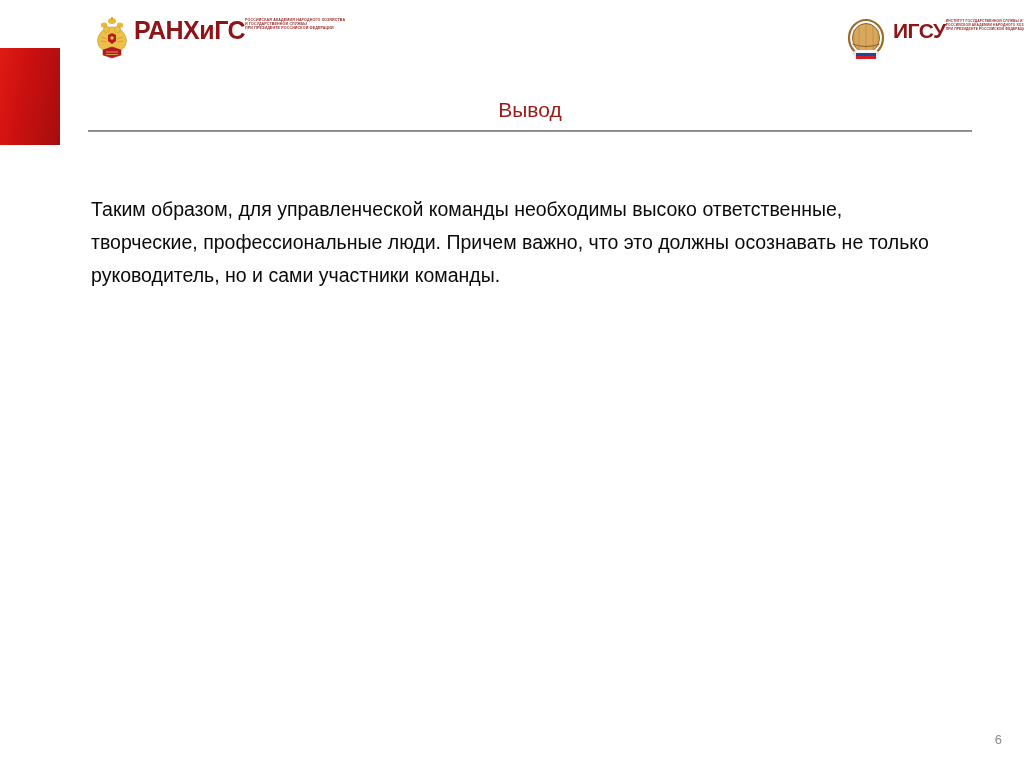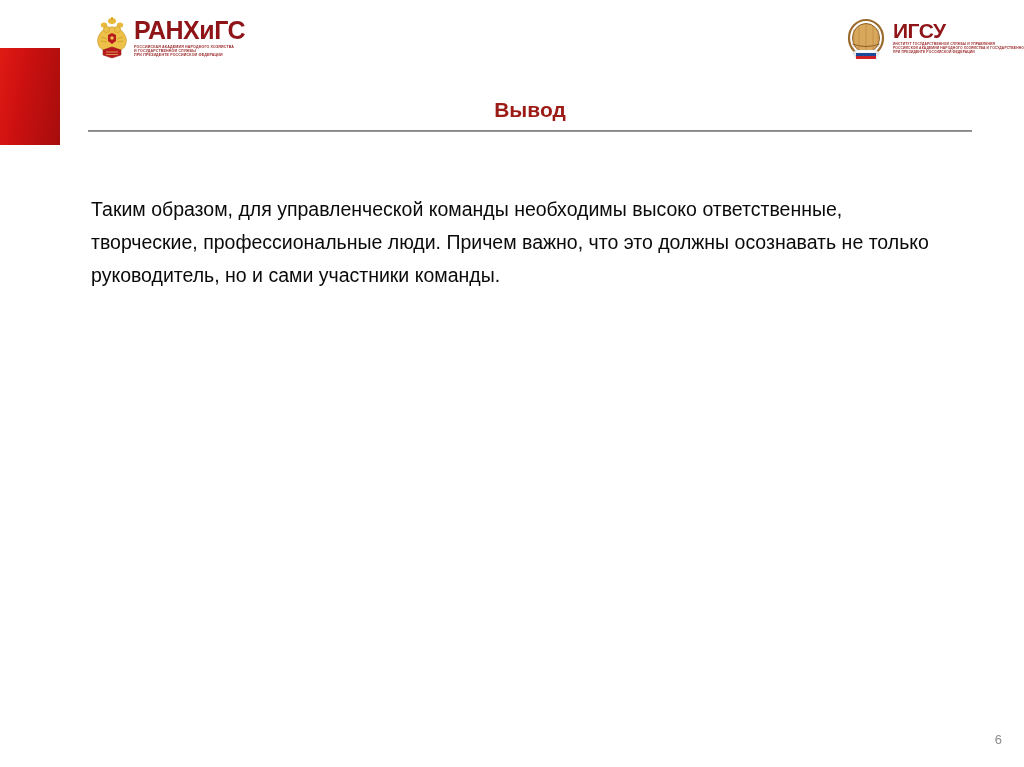--- a/index.html
+++ b/index.html
@@ -34,21 +34,20 @@
   }
   .logo-ranepa { left: 95px; top: 16px; }
   .logo-igsu   { left: 845px; top: 18px; }
 
   .emblem-wrap {
     flex: 0 0 auto;
     position: relative;
   }
   .logo-text-wrap {
     display: flex;
-    flex-direction: column;
     justify-content: flex-end;
   }
 
   .logo-wordmark {
     font-weight: bold;
     letter-spacing: -0.5px;
     line-height: 1;
     white-space: nowrap;
   }
   .logo-ranepa .logo-wordmark {
@@ -91,21 +90,21 @@
   }
 
   
   .slide-title {
     position: absolute;
     left: 88px;
     top: 98px;
     width: 884px;
     text-align: center;
     font-size: 21px;
-    font-weight: bold;
+    font-weight: normal;
     color: #9c1b16;
     line-height: 1.15;
   }
 
   .title-rule {
     position: absolute;
     left: 88px;
     top: 130px;
     width: 884px;
     height: 2px;

